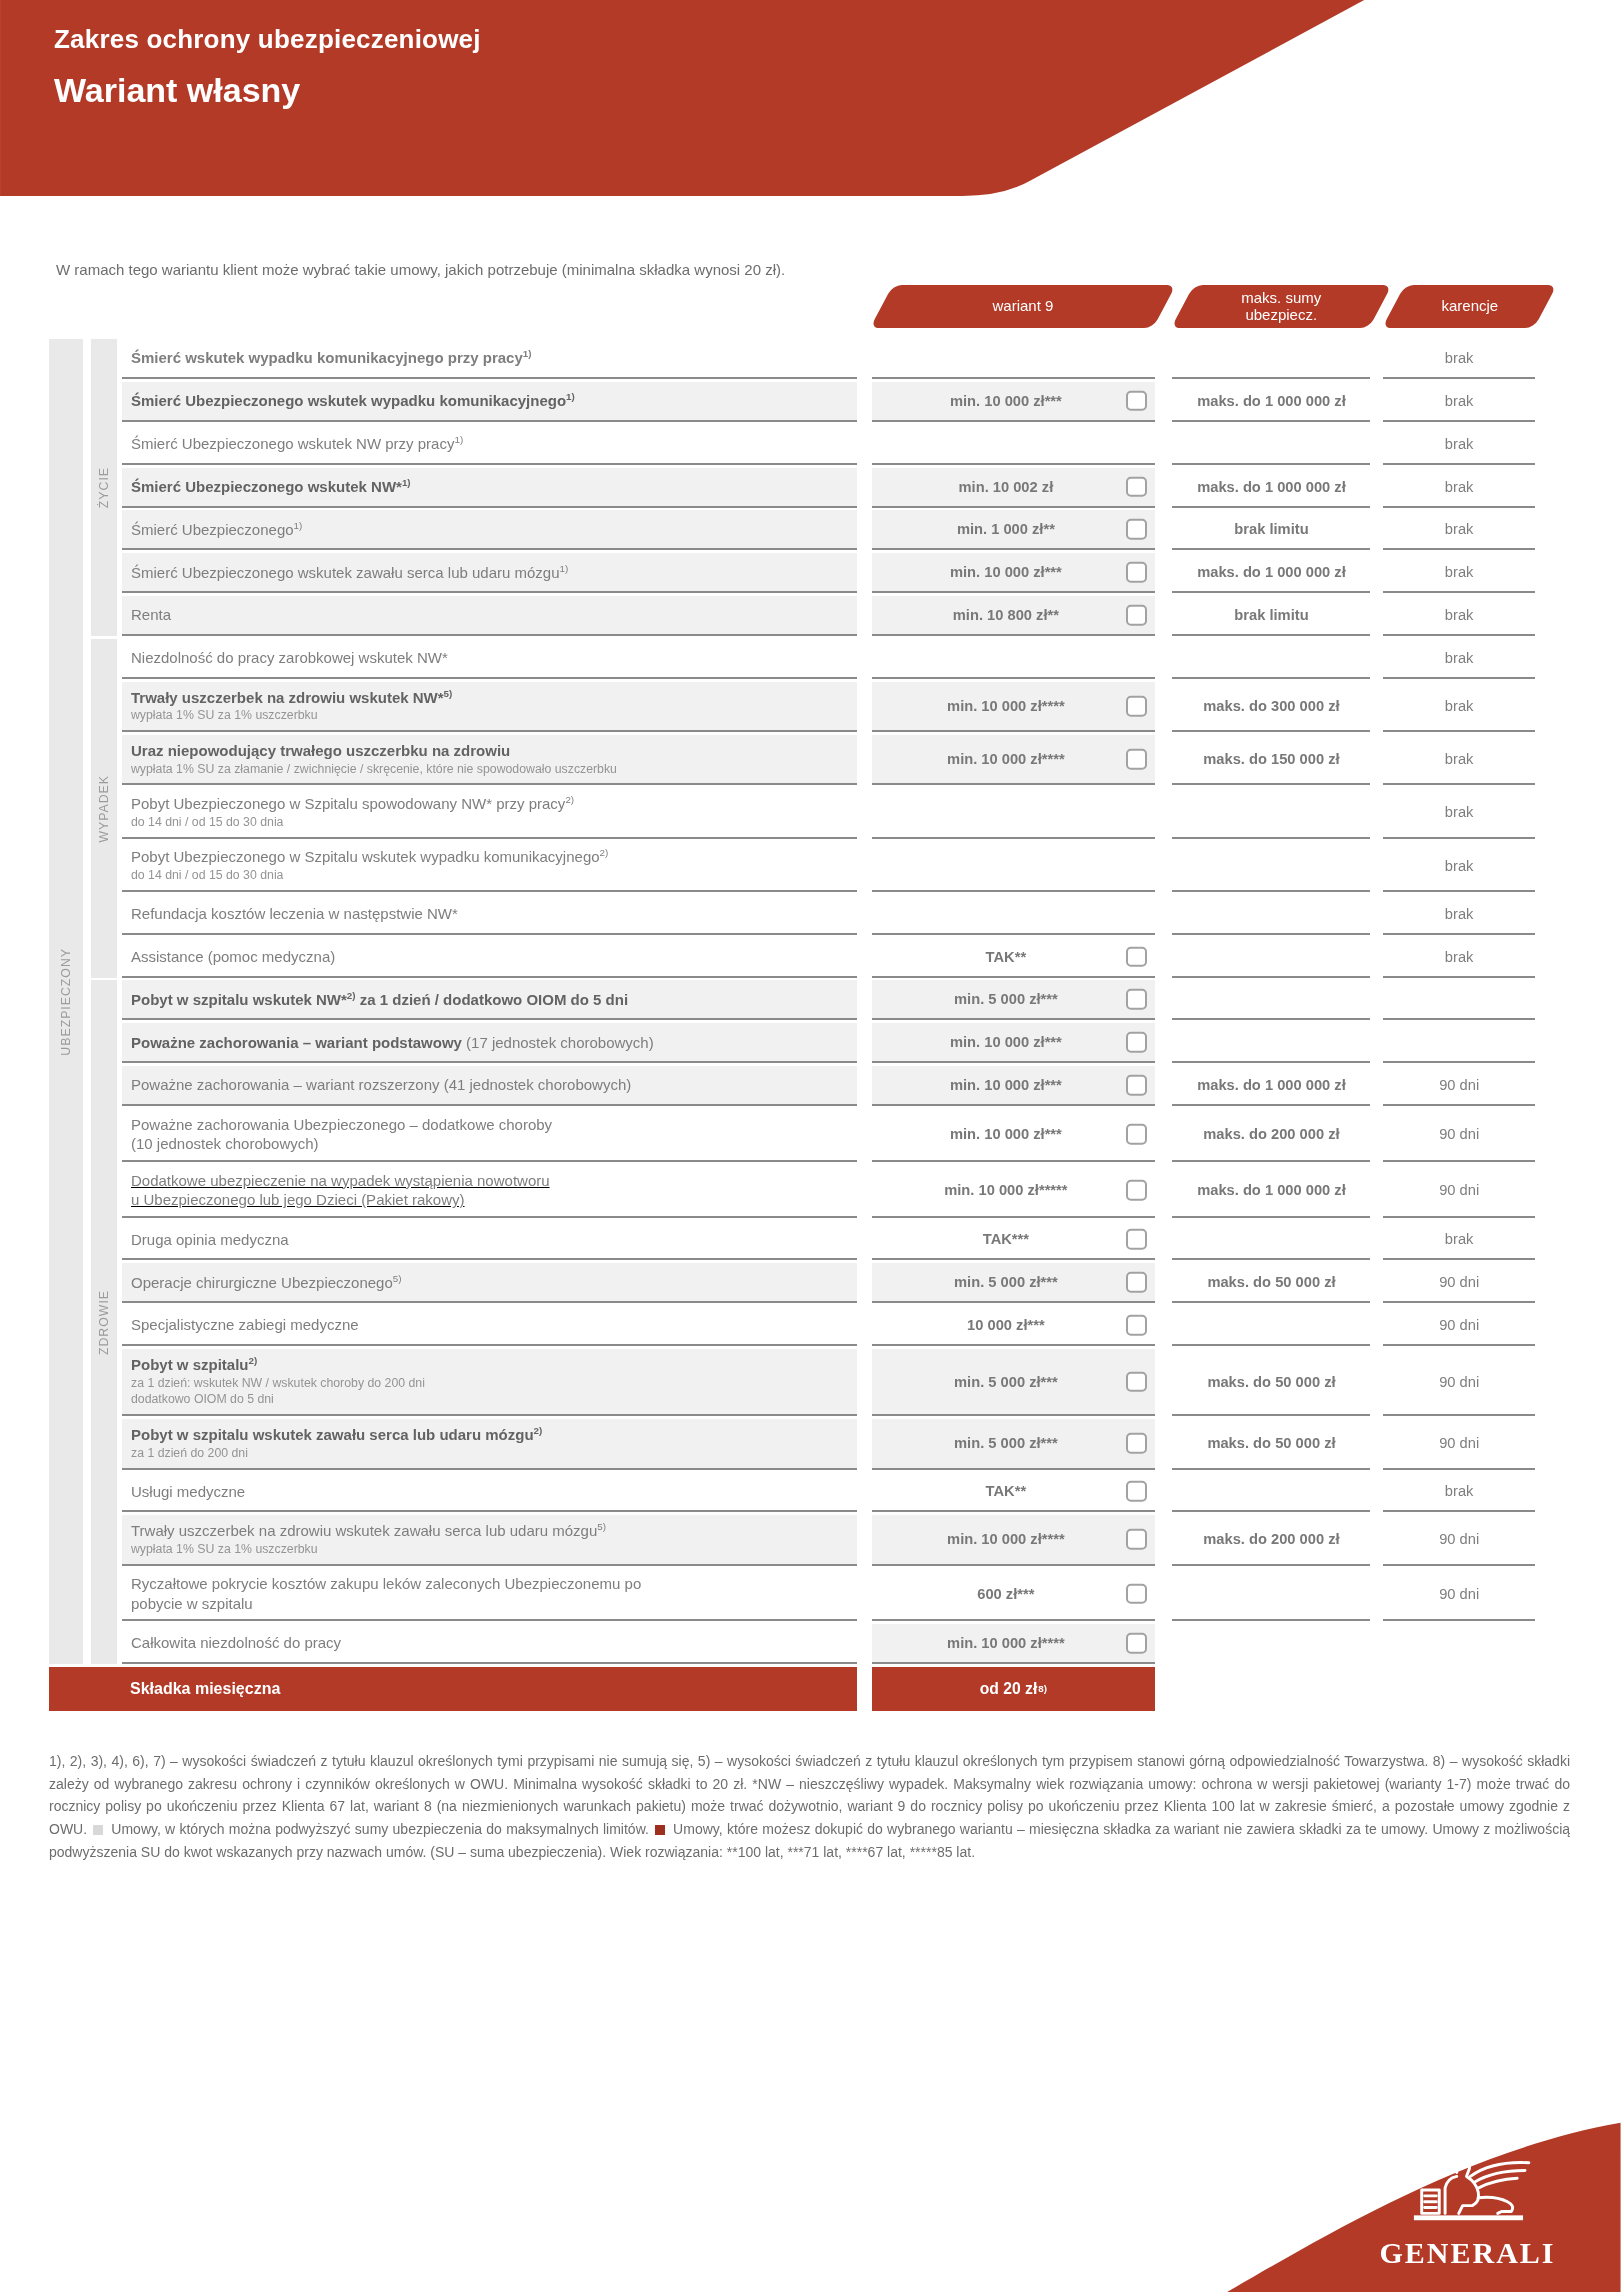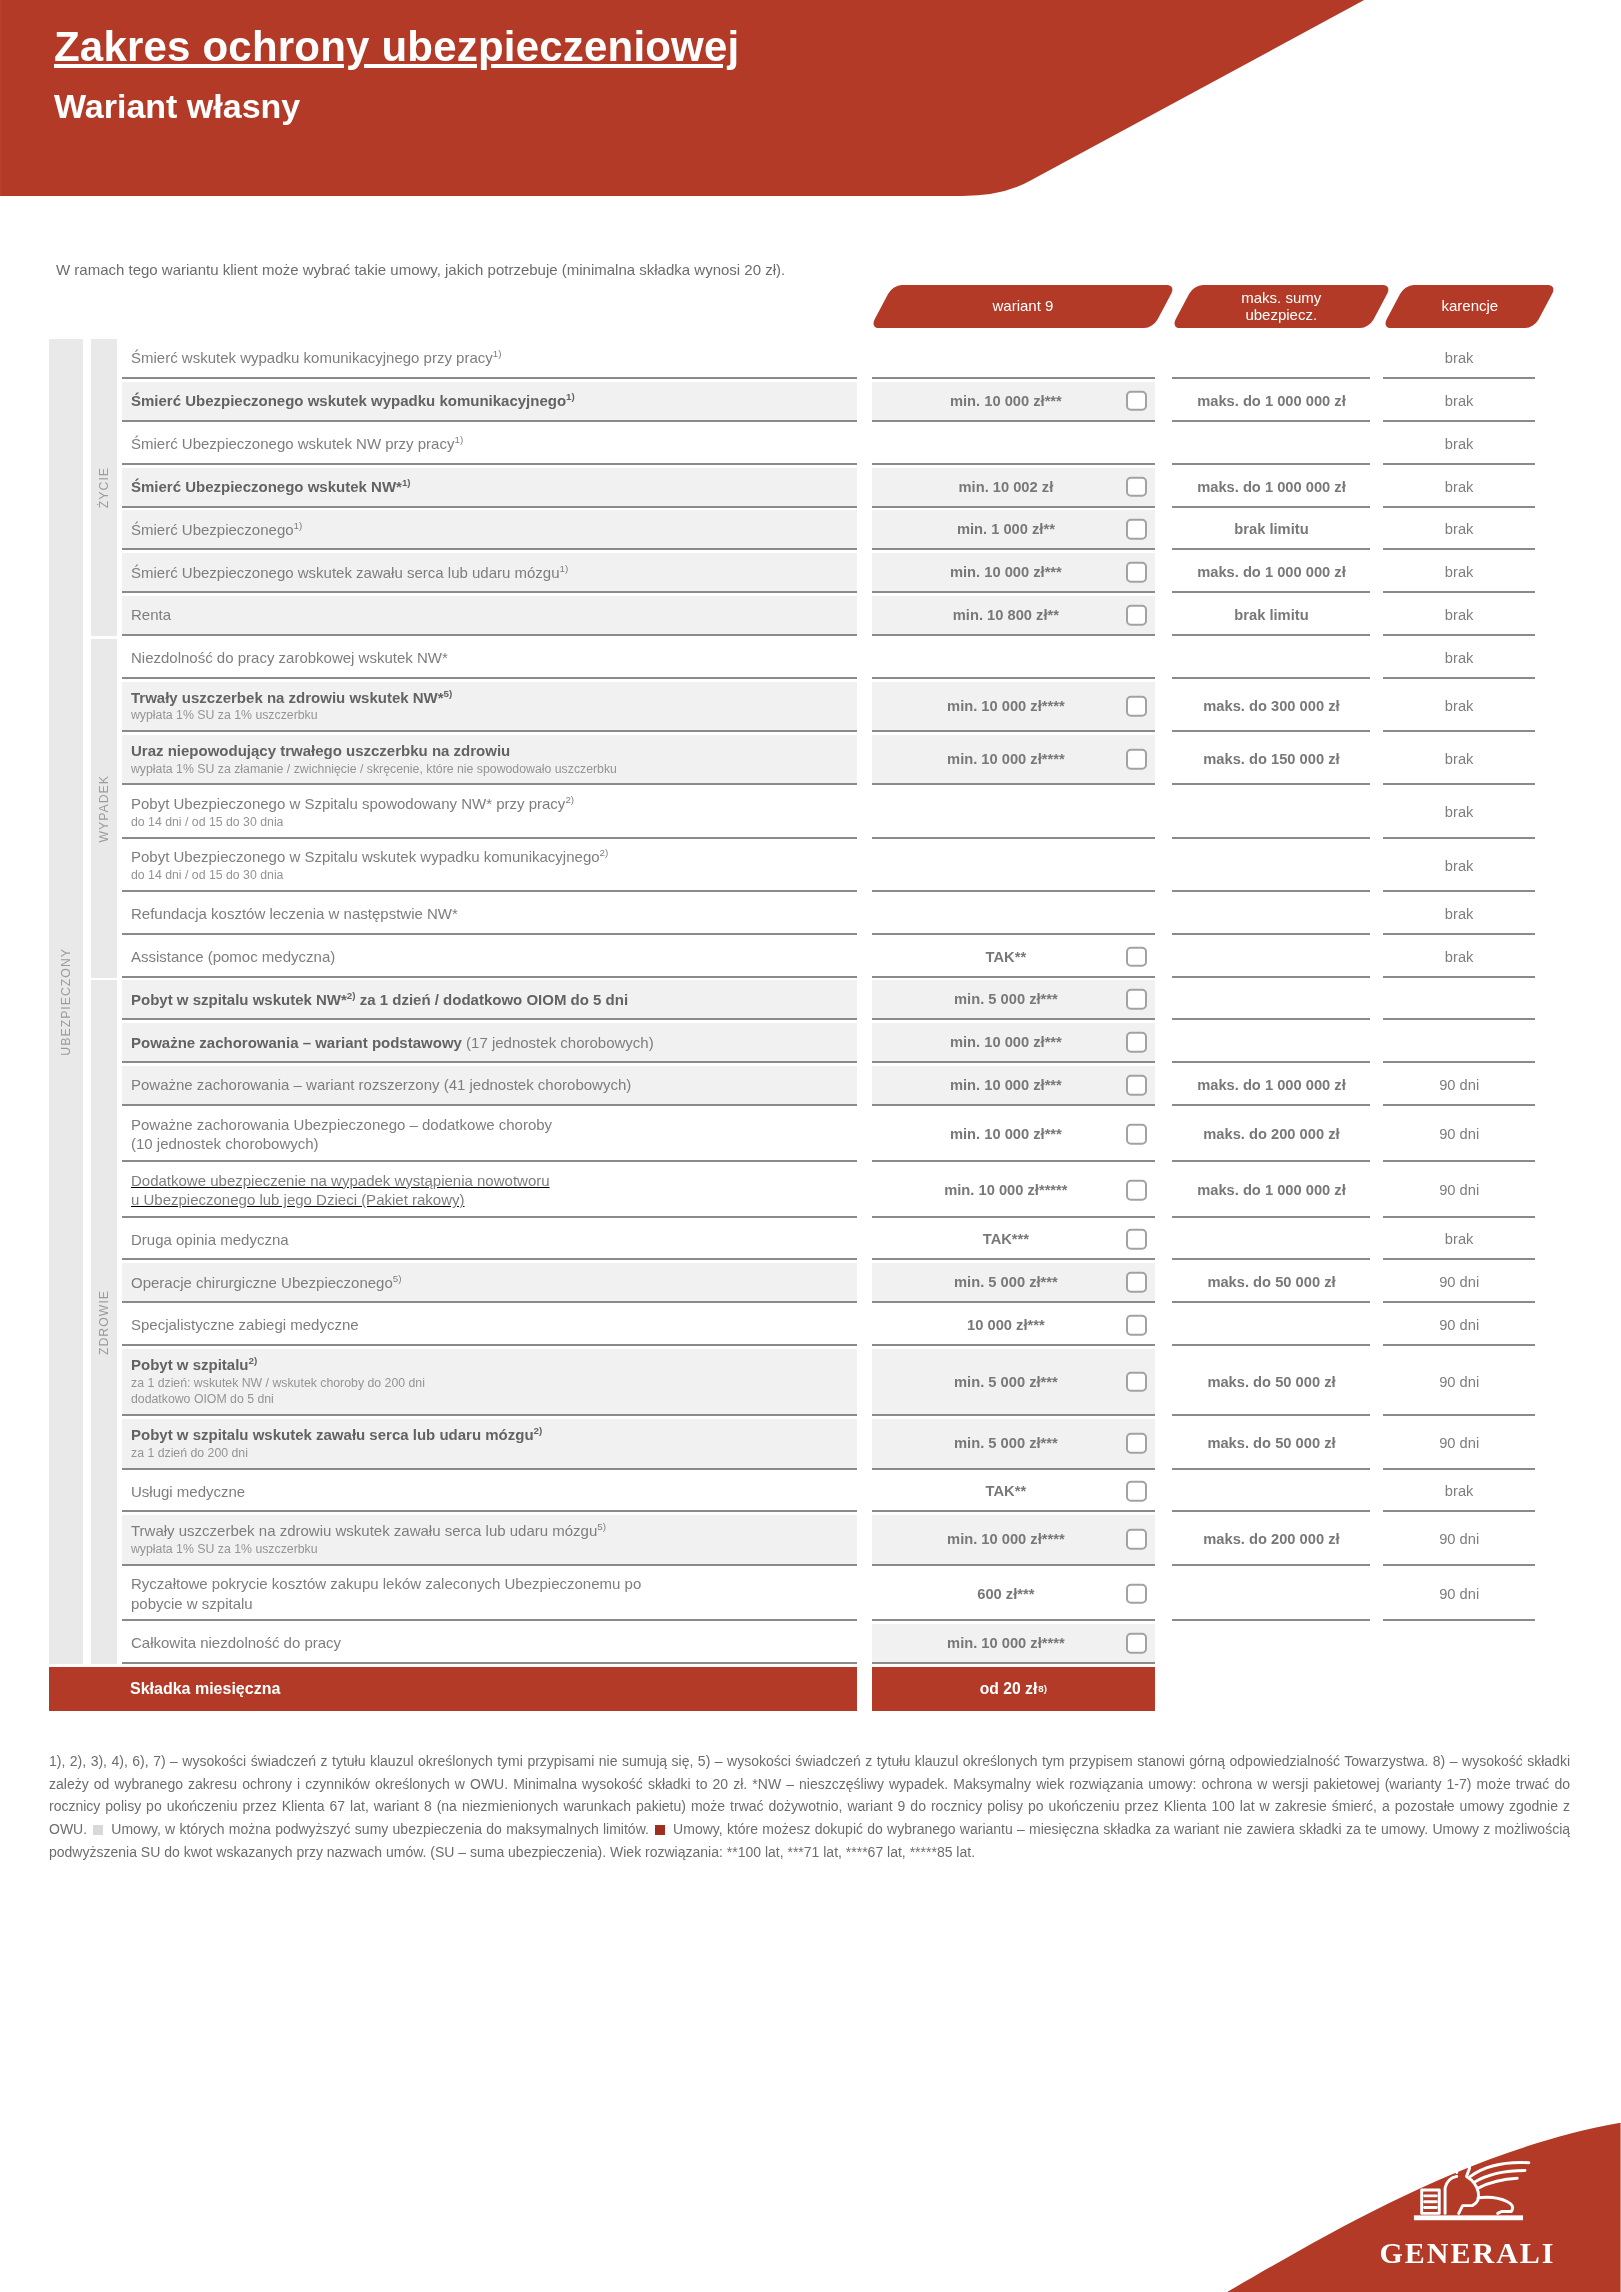--- a/index.html
+++ b/index.html
@@ -4,21 +4,21 @@
 <style>
   html,body{margin:0;padding:0;background:#ffffff;}
   .page{
     position:relative;width:1621px;height:2293px;overflow:hidden;background:#fff;
     font-family:"Liberation Sans", sans-serif;
   }
   
   .banner{position:relative;width:1621px;height:196px;}
   .banner svg{position:absolute;top:0;left:0;display:block;}
   .banner .titles{position:absolute;top:25.5px;left:54px;color:#fff;}
-  .banner .t1{font-size:42px;font-weight:700;line-height:1.0;letter-spacing:0.2px;text-decoration:underline;}
+  .banner .t1{font-size:26px;font-weight:700;line-height:1.0;letter-spacing:0.2px;}
   .banner .t2{font-size:34px;font-weight:700;line-height:1.0;margin-top:21.6px;}
   
   .intro{margin:65px 0 0 56px;font-size:15px;color:#6d6d6d;}
   
   .table-area{margin:0 0 0 49px;width:1487px;}
   .tabs{position:relative;height:55px;}
   .tab{
     position:absolute;bottom:4.9px;height:43px;background:var(--red);
     transform:skewX(-28deg);transform-origin:bottom left;border-radius:8.8px;
     display:flex;align-items:center;justify-content:center;
@@ -126,21 +126,21 @@
         </div>
         <div class="bar" style="grid-area: 1 / 3 / 8;">
           <span>ŻYCIE</span>
         </div>
         <div class="bar" style="grid-area: 8 / 3 / 15;">
           <span>WYPADEK</span>
         </div>
         <div class="bar" style="grid-area: 15 / 3 / 29;">
           <span>ZDROWIE</span>
         </div>
-        <div class="cell name" style="grid-area: 1 / 5;">
+        <div class="cell name" style="grid-area: 1 / 5; font-weight: bold;">
           <div class="nm"><span>Śmierć wskutek wypadku komunikacyjnego przy pracy</span><sup>1)</sup></div>
         </div>
         <div class="cell val" style="grid-area: 1 / 7;"></div>
         <div class="cell max" style="grid-area: 1 / 9;"></div>
         <div class="cell kar" style="grid-area: 1 / 11;">
           <div class="kt">brak</div>
         </div>
         <div class="cell name shaded" style="grid-area: 2 / 5;">
           <div class="nm"><b><span>Śmierć Ubezpieczonego wskutek wypadku komunikacyjnego</span></b><b><sup>1)</sup></b></div>
         </div>

